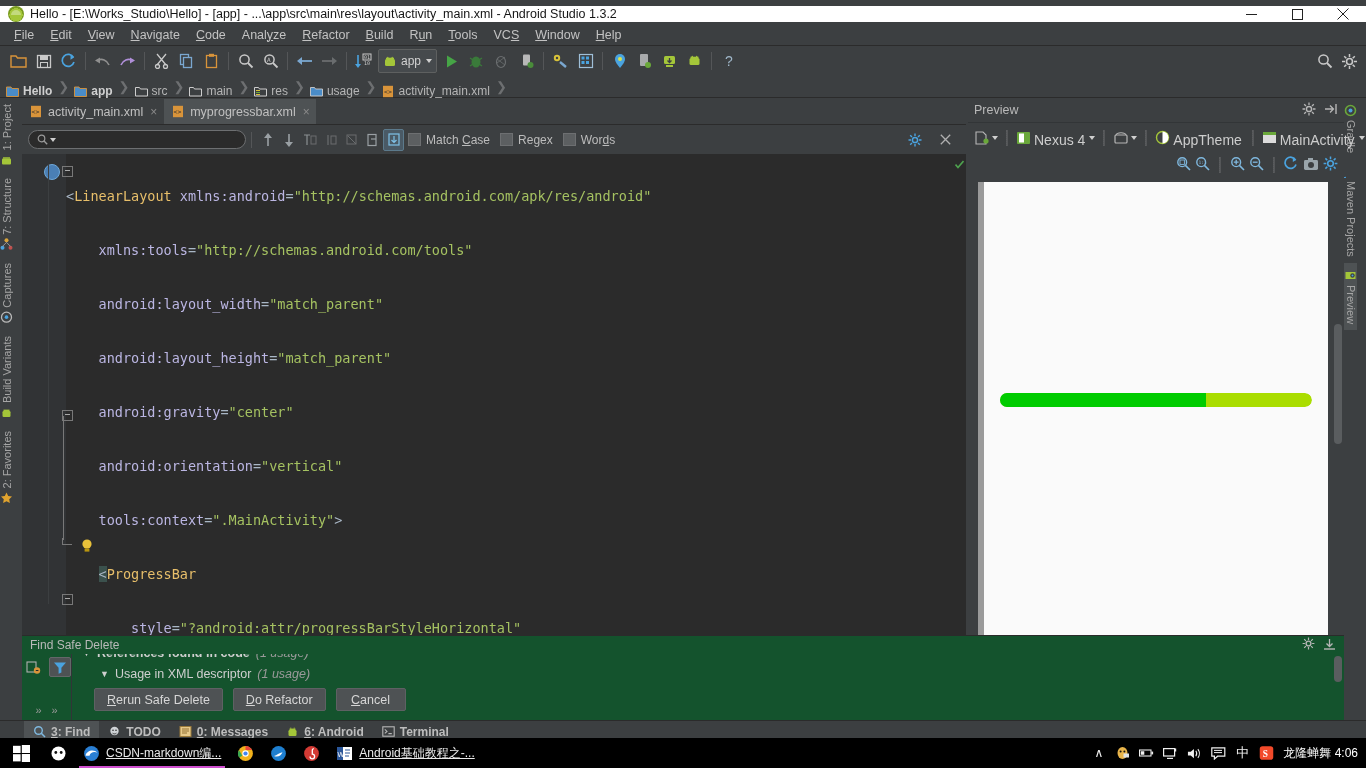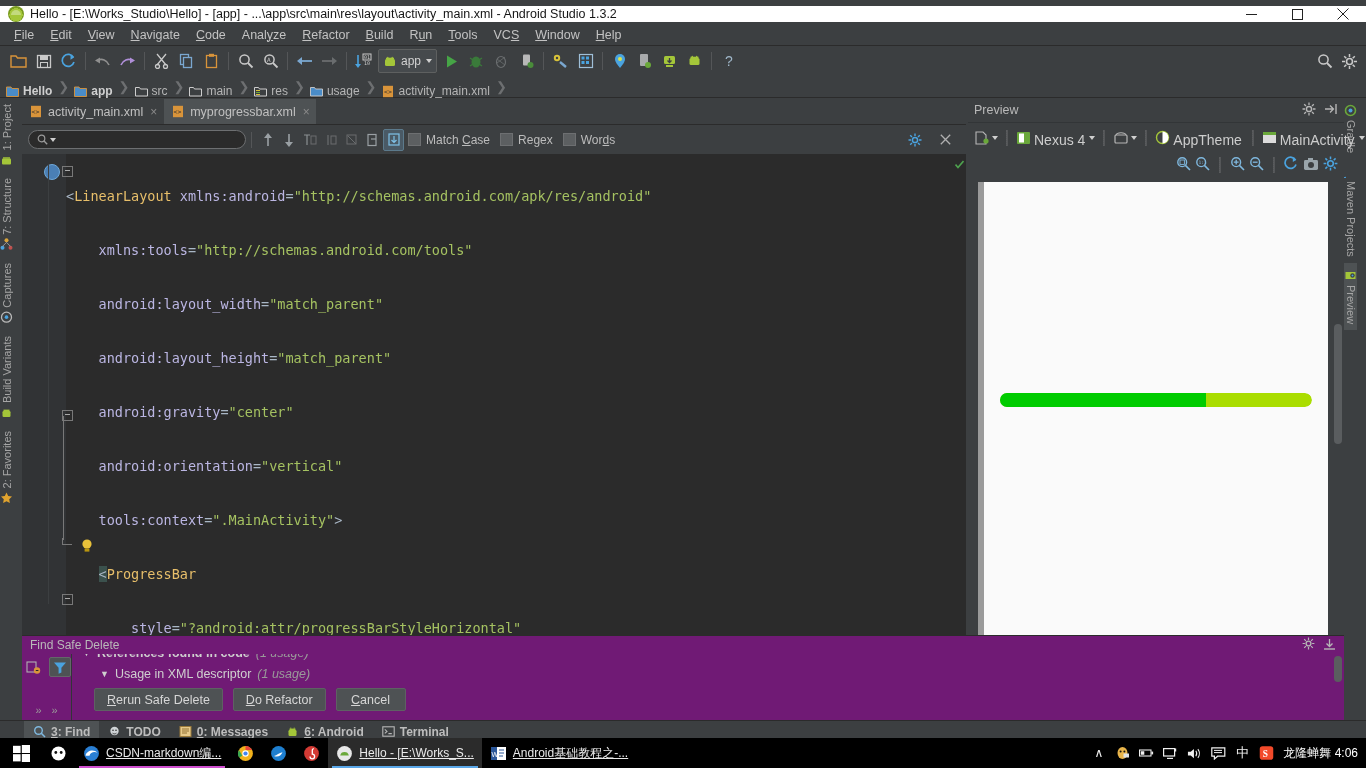--- a/index.html
+++ b/index.html
@@ -132,21 +132,21 @@
   .pvcanvas{position:absolute;left:0;right:0;top:82px;bottom:0;background:#3c3f41;}
   .device{position:absolute;left:10px;top:2px;width:350px;bottom:18px;background:#9a9a9a;}
   .screen{position:absolute;left:6px;top:0;right:0;bottom:0;background:#fafafa;}
   .pbar{position:absolute;left:16px;top:211px;width:312px;height:14px;border-radius:7px;overflow:hidden;}
   .pbar .track{position:absolute;inset:0;border-radius:7px;}
   .pbar .fill{position:absolute;left:0;top:0;bottom:0;}
   .pvscroll{position:absolute;right:1px;top:84px;bottom:2px;width:11px;background:#3c3f41;}
   .pvscroll .thumb{position:absolute;left:2px;top:60px;width:8px;height:120px;background:#5a5d5f;border-radius:4px;}
 
   
-  .findwin{position:absolute;left:22px;right:22px;bottom:48px;height:84px;background:#701a75;
+  .findwin{position:absolute;left:22px;right:22px;bottom:48px;height:84px;background:#14532d;
     border-top:1px solid #2b2b2b;}
   .findwin .hdr{height:18px;display:flex;align-items:center;padding:0 8px;box-sizing:border-box;}
   .findwin .hdr .t{font-size:12px;color:#b9b9b9;}
   .findwin .hdr .r{margin-left:auto;display:flex;align-items:center;gap:8px;}
   .findbody{position:absolute;left:0;right:0;top:18px;bottom:0;display:flex;}
   .fwtools{width:50px;display:flex;flex-direction:column;align-items:center;padding-top:3px;gap:2px;
     border-right:1px solid #323537;box-sizing:border-box;}
   .fwtools .row{display:flex;gap:4px;}
   .fwbtn{width:22px;height:20px;display:flex;align-items:center;justify-content:center;}
   .fwbtn.on{background:#4e5254;border:1px solid #646769;border-radius:2px;box-sizing:border-box;}
@@ -1050,28 +1050,20 @@
           <circle cx="8.5" cy="8.5" r="7.4" fill="#1e7fd0"></circle>
           <path d="M4 11c3-1 5-3 8.5-3.8C11 10.6 8 12.5 4 11z" fill="#ffffff"></path>
         </svg>
     </div>
     <div class="tbtnw pinned">
       <svg width="17" height="17" viewBox="0 0 17 17">
           <circle cx="8.5" cy="8.5" r="7.4" fill="#d33a34"></circle>
           <path d="M7 11.5a2.3 2.3 0 1 0 2.3-2.3V5.3c0-1.3 1.1-1.6 1.6-1.3" fill="none" stroke="#ffffff" stroke-width="1.3"></path>
         </svg>
     </div>
-    <div class="tbtnw active">
-      <svg width="17" height="17" viewBox="0 0 17 17">
-          <circle cx="8.5" cy="8.5" r="7.4" fill="#e8e8e8"></circle>
-          <path d="M4.2 10.5a4.4 4.4 0 0 1 8.6 0z" fill="#6aa83a"></path>
-        </svg>
-      <span>Hello - [E:\Works_S...</span>
-      <span class="ul blue"></span>
-    </div>
     <div class="tbtnw">
       <svg width="17" height="17" viewBox="0 0 17 17">
           <rect x="1" y="2" width="15" height="13" fill="#ffffff"></rect>
           <rect x="1" y="2" width="6" height="13" fill="#2a5699"></rect>
           <text x="1.6" y="11.5" font-size="7" fill="#ffffff" font-family="sans-serif">W</text>
           <path d="M9 5h5M9 8h5M9 11h4" stroke="#2a5699" stroke-width="1"></path>
         </svg>
       <span>Android基础教程之-...</span>
     </div>
 

